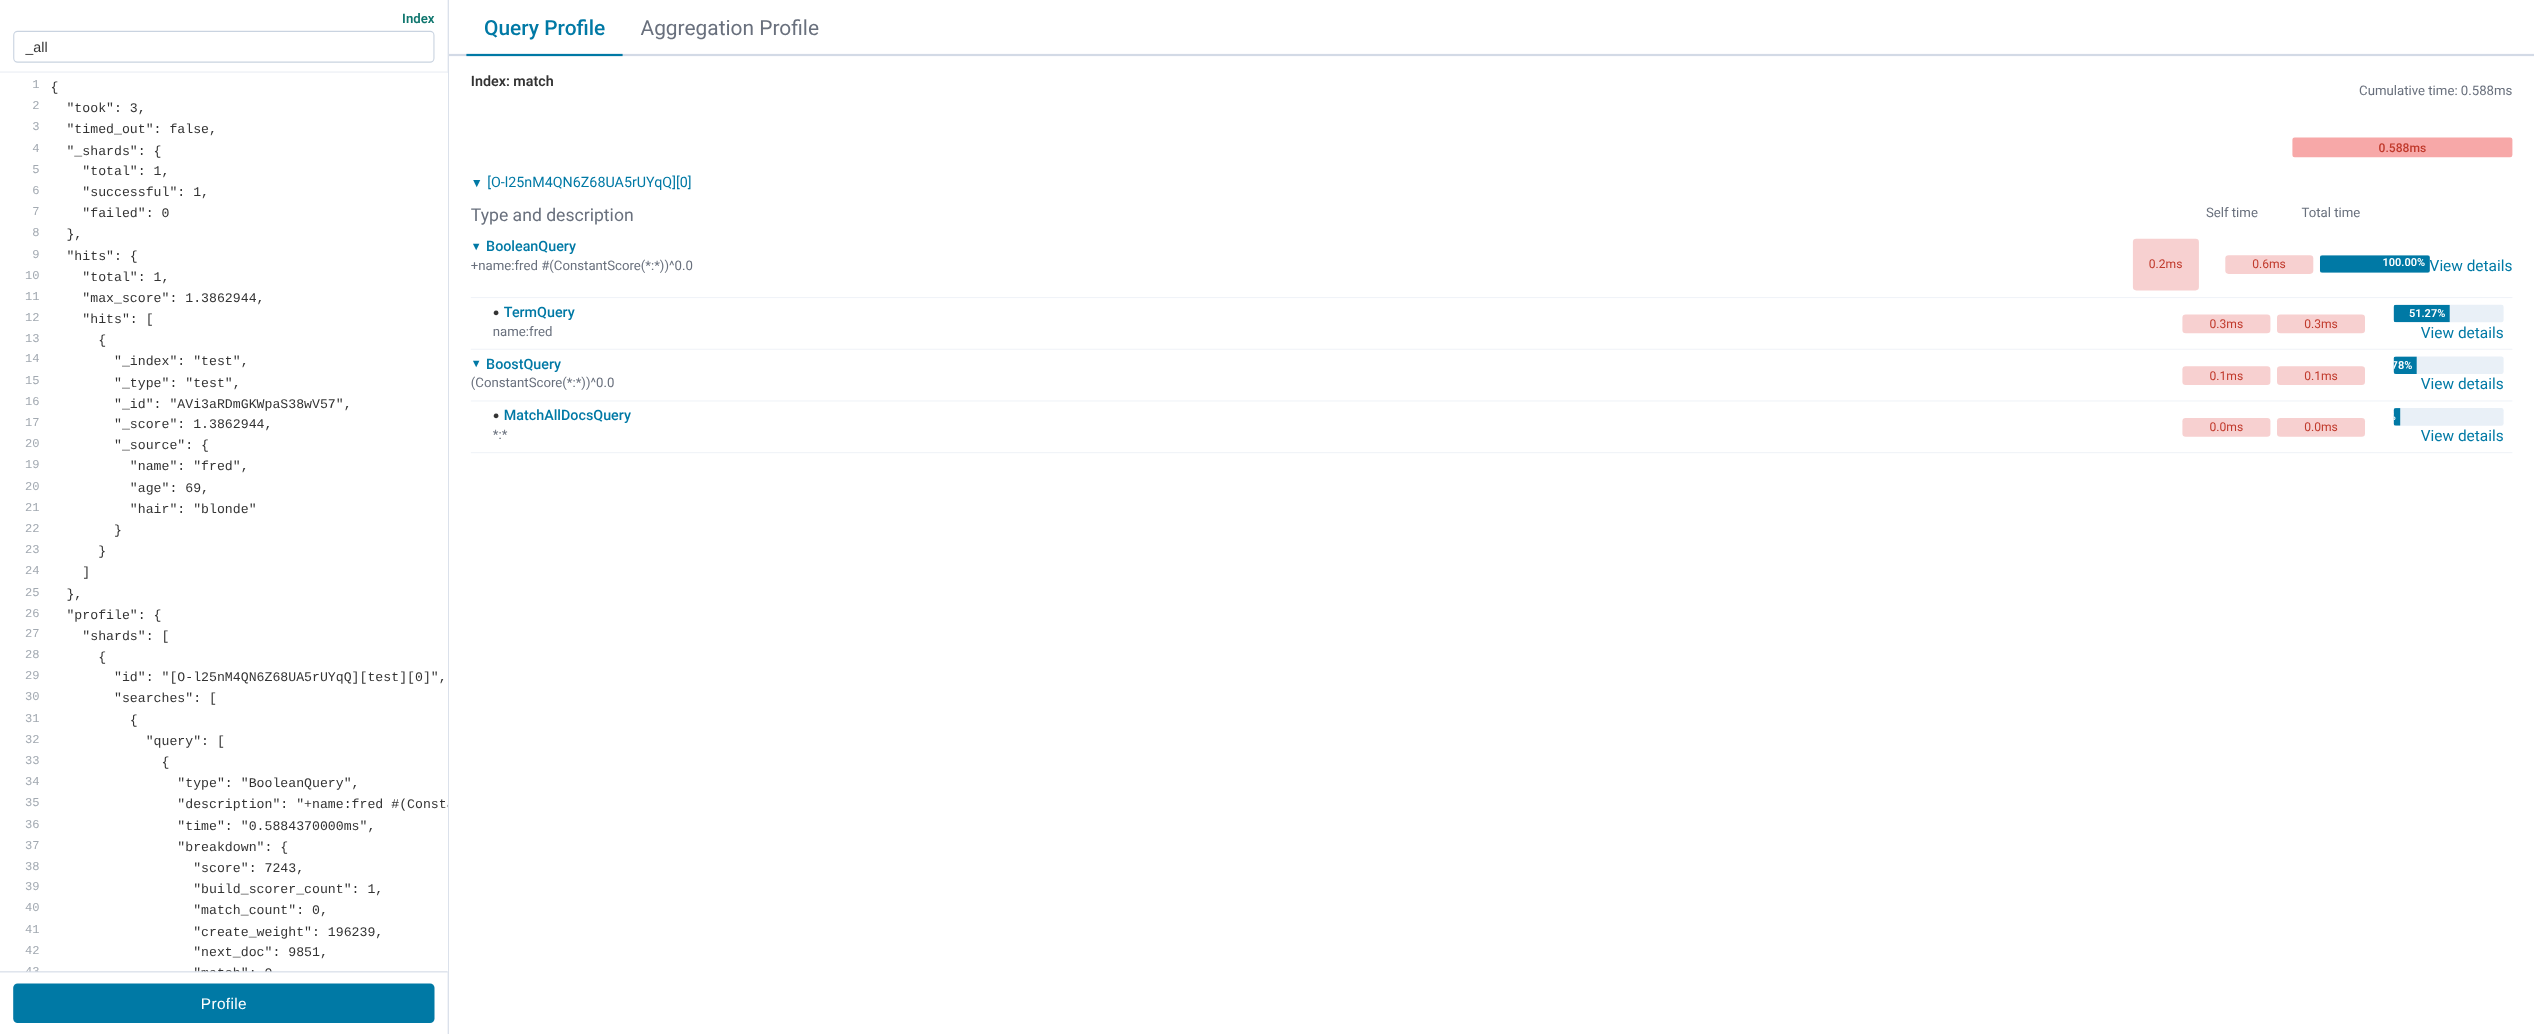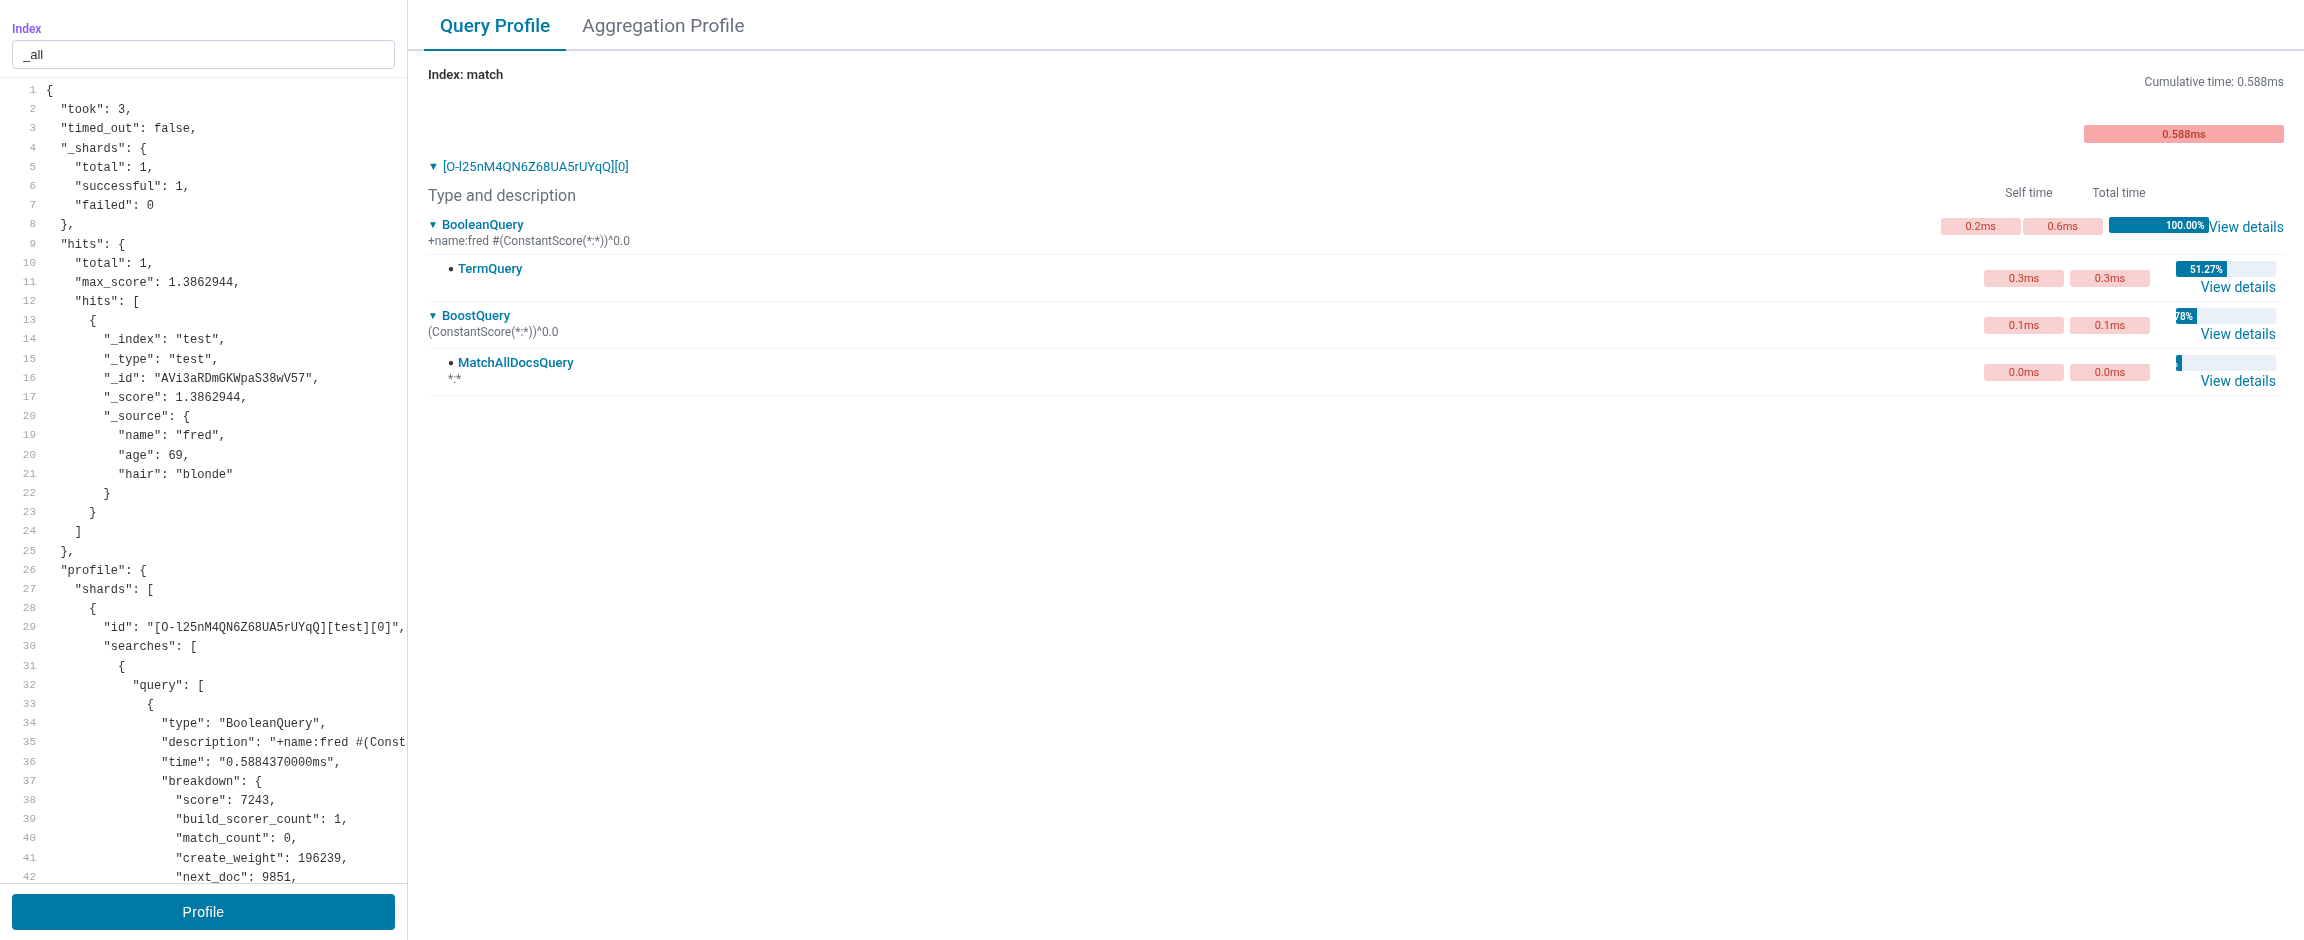--- a/index.html
+++ b/index.html
@@ -10,22 +10,23 @@
       width: 408px;
       min-width: 408px;
       border-right: 1px solid #d3dae6;
       display: flex;
       flex-direction: column;
       height: 100%;
     }
     .index-label {
       font-size: 12px;
       font-weight: 600;
-      color: #8b5cf6;
-      padding: 22px 12px 4px 12px;
+      color: #0f766e;
+      padding: 10px 12px 4px 12px;
+      text-align: right;
     }
     .index-input {
       margin: 0 12px 8px 12px;
       padding: 6px 10px;
       border: 1px solid #c9d3e0;
       border-radius: 4px;
       font-size: 13px;
       color: #333;
       outline: none;
       width: calc(100% - 24px);
@@ -368,36 +369,37 @@
     <div id="query-rows">
         <div style="display: flex; align-items: flex-start; border-bottom: 1px solid rgb(240, 243, 248); padding: 6px 0px;">
           <div style="flex: 1 1 0%; padding-left: 0px;">
             <div style="display: flex; align-items: center; gap: 4px; color: rgb(0, 121, 165); font-weight: 500; font-size: 13px;">
               <span style="font-size: 10px;">▼</span>
               <span>BooleanQuery</span>
             </div>
             <div style="font-size: 12px; color: rgb(105, 112, 125); margin-top: 2px;">+name:fred #(ConstantScore(*:*))^0.0</div>
           </div>
           <div style="display: flex; align-items: center; min-width: 300px;">
-            <div style="width: 80px; text-align: center; font-size: 11px; background: rgb(247, 208, 208); color: rgb(192, 57, 43); border-radius: 3px; padding: 2px 6px; margin-right: 2px;">0.2ms</div>
+            <div style="width: 60px; text-align: center; font-size: 11px; background: rgb(247, 208, 208); color: rgb(192, 57, 43); border-radius: 3px; padding: 17px 6px; margin-right: 24px;">0.2ms</div>
             <div style="width: 80px; text-align: center; font-size: 11px; background: rgb(247, 208, 208); color: rgb(192, 57, 43); border-radius: 3px; padding: 2px 6px; margin-right: 6px;">0.6ms</div>
             <div style="display: flex; flex-direction: row; align-items: flex-end; min-width: 120px;">
               <div style="width: 100px; height: 16px; background: rgb(233, 240, 247); border-radius: 2px; overflow: hidden; margin-bottom: 2px;">
                 <div style="width: 100%; height: 100%; background: rgb(0, 121, 165); display: flex; align-items: center; justify-content: flex-end; padding-right: 4px; font-size: 10px; color: rgb(255, 255, 255); font-weight: 600;">100.00%</div>
               </div>
               <a class="view-details" href="#">View details</a>
             </div>
           </div>
         </div>
         <div style="display: flex; align-items: flex-start; border-bottom: 1px solid rgb(240, 243, 248); padding: 6px 0px;">
           <div style="flex: 1 1 0%; padding-left: 20px;">
             <div style="display: flex; align-items: center; gap: 4px; color: rgb(0, 121, 165); font-weight: 500; font-size: 13px;">
               <span style="color: rgb(51, 51, 51); font-size: 10px;">●</span>
               <span>TermQuery</span>
             </div>
+            <div style="font-size: 12px; color: rgb(105, 112, 125); margin-top: 2px;">name:fred</div>
           </div>
           <div style="display: flex; align-items: center; min-width: 300px;">
             <div style="width: 80px; text-align: center; font-size: 11px; background: rgb(247, 208, 208); color: rgb(192, 57, 43); border-radius: 3px; padding: 2px 6px; margin-right: 6px;">0.3ms</div>
             <div style="width: 80px; text-align: center; font-size: 11px; background: rgb(247, 208, 208); color: rgb(192, 57, 43); border-radius: 3px; padding: 2px 6px; margin-right: 6px;">0.3ms</div>
             <div style="display: flex; flex-direction: column; align-items: flex-end; min-width: 120px;">
               <div style="width: 100px; height: 16px; background: rgb(233, 240, 247); border-radius: 2px; overflow: hidden; margin-bottom: 2px;">
                 <div style="width: 51%; height: 100%; background: rgb(0, 121, 165); display: flex; align-items: center; justify-content: flex-end; padding-right: 4px; font-size: 10px; color: rgb(255, 255, 255); font-weight: 600;">51.27%</div>
               </div>
               <a class="view-details" href="#">View details</a>
             </div>

